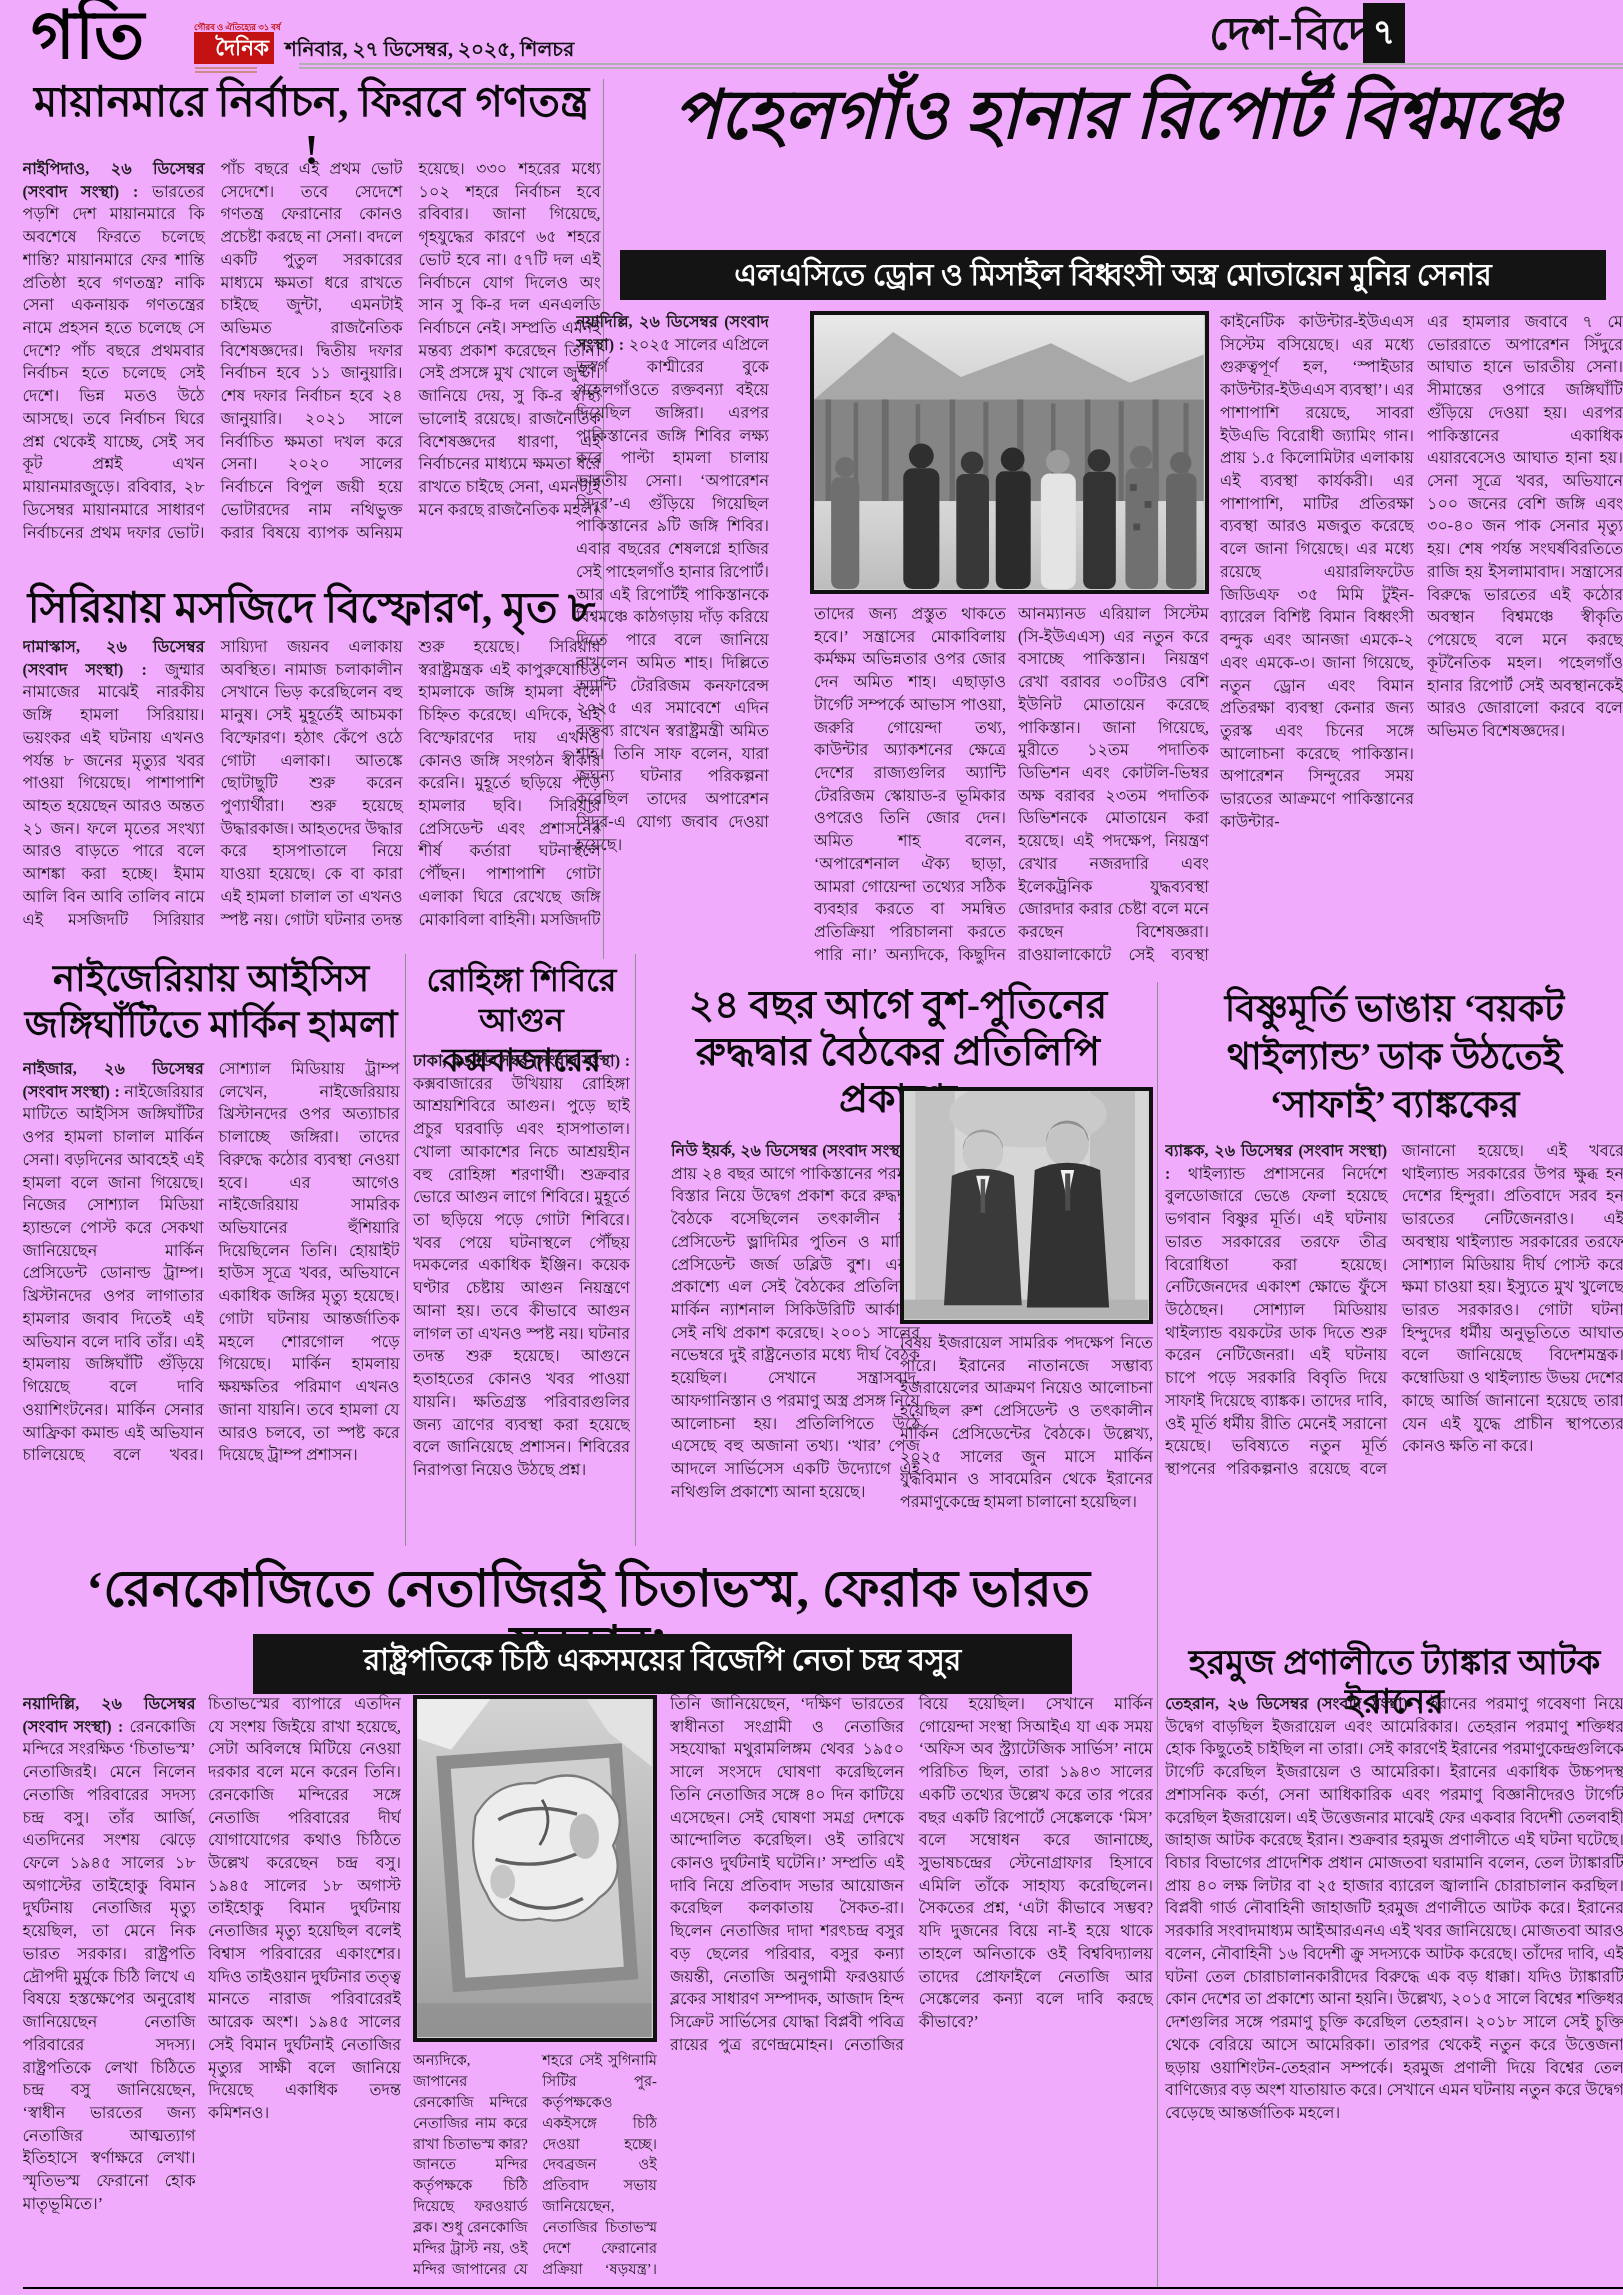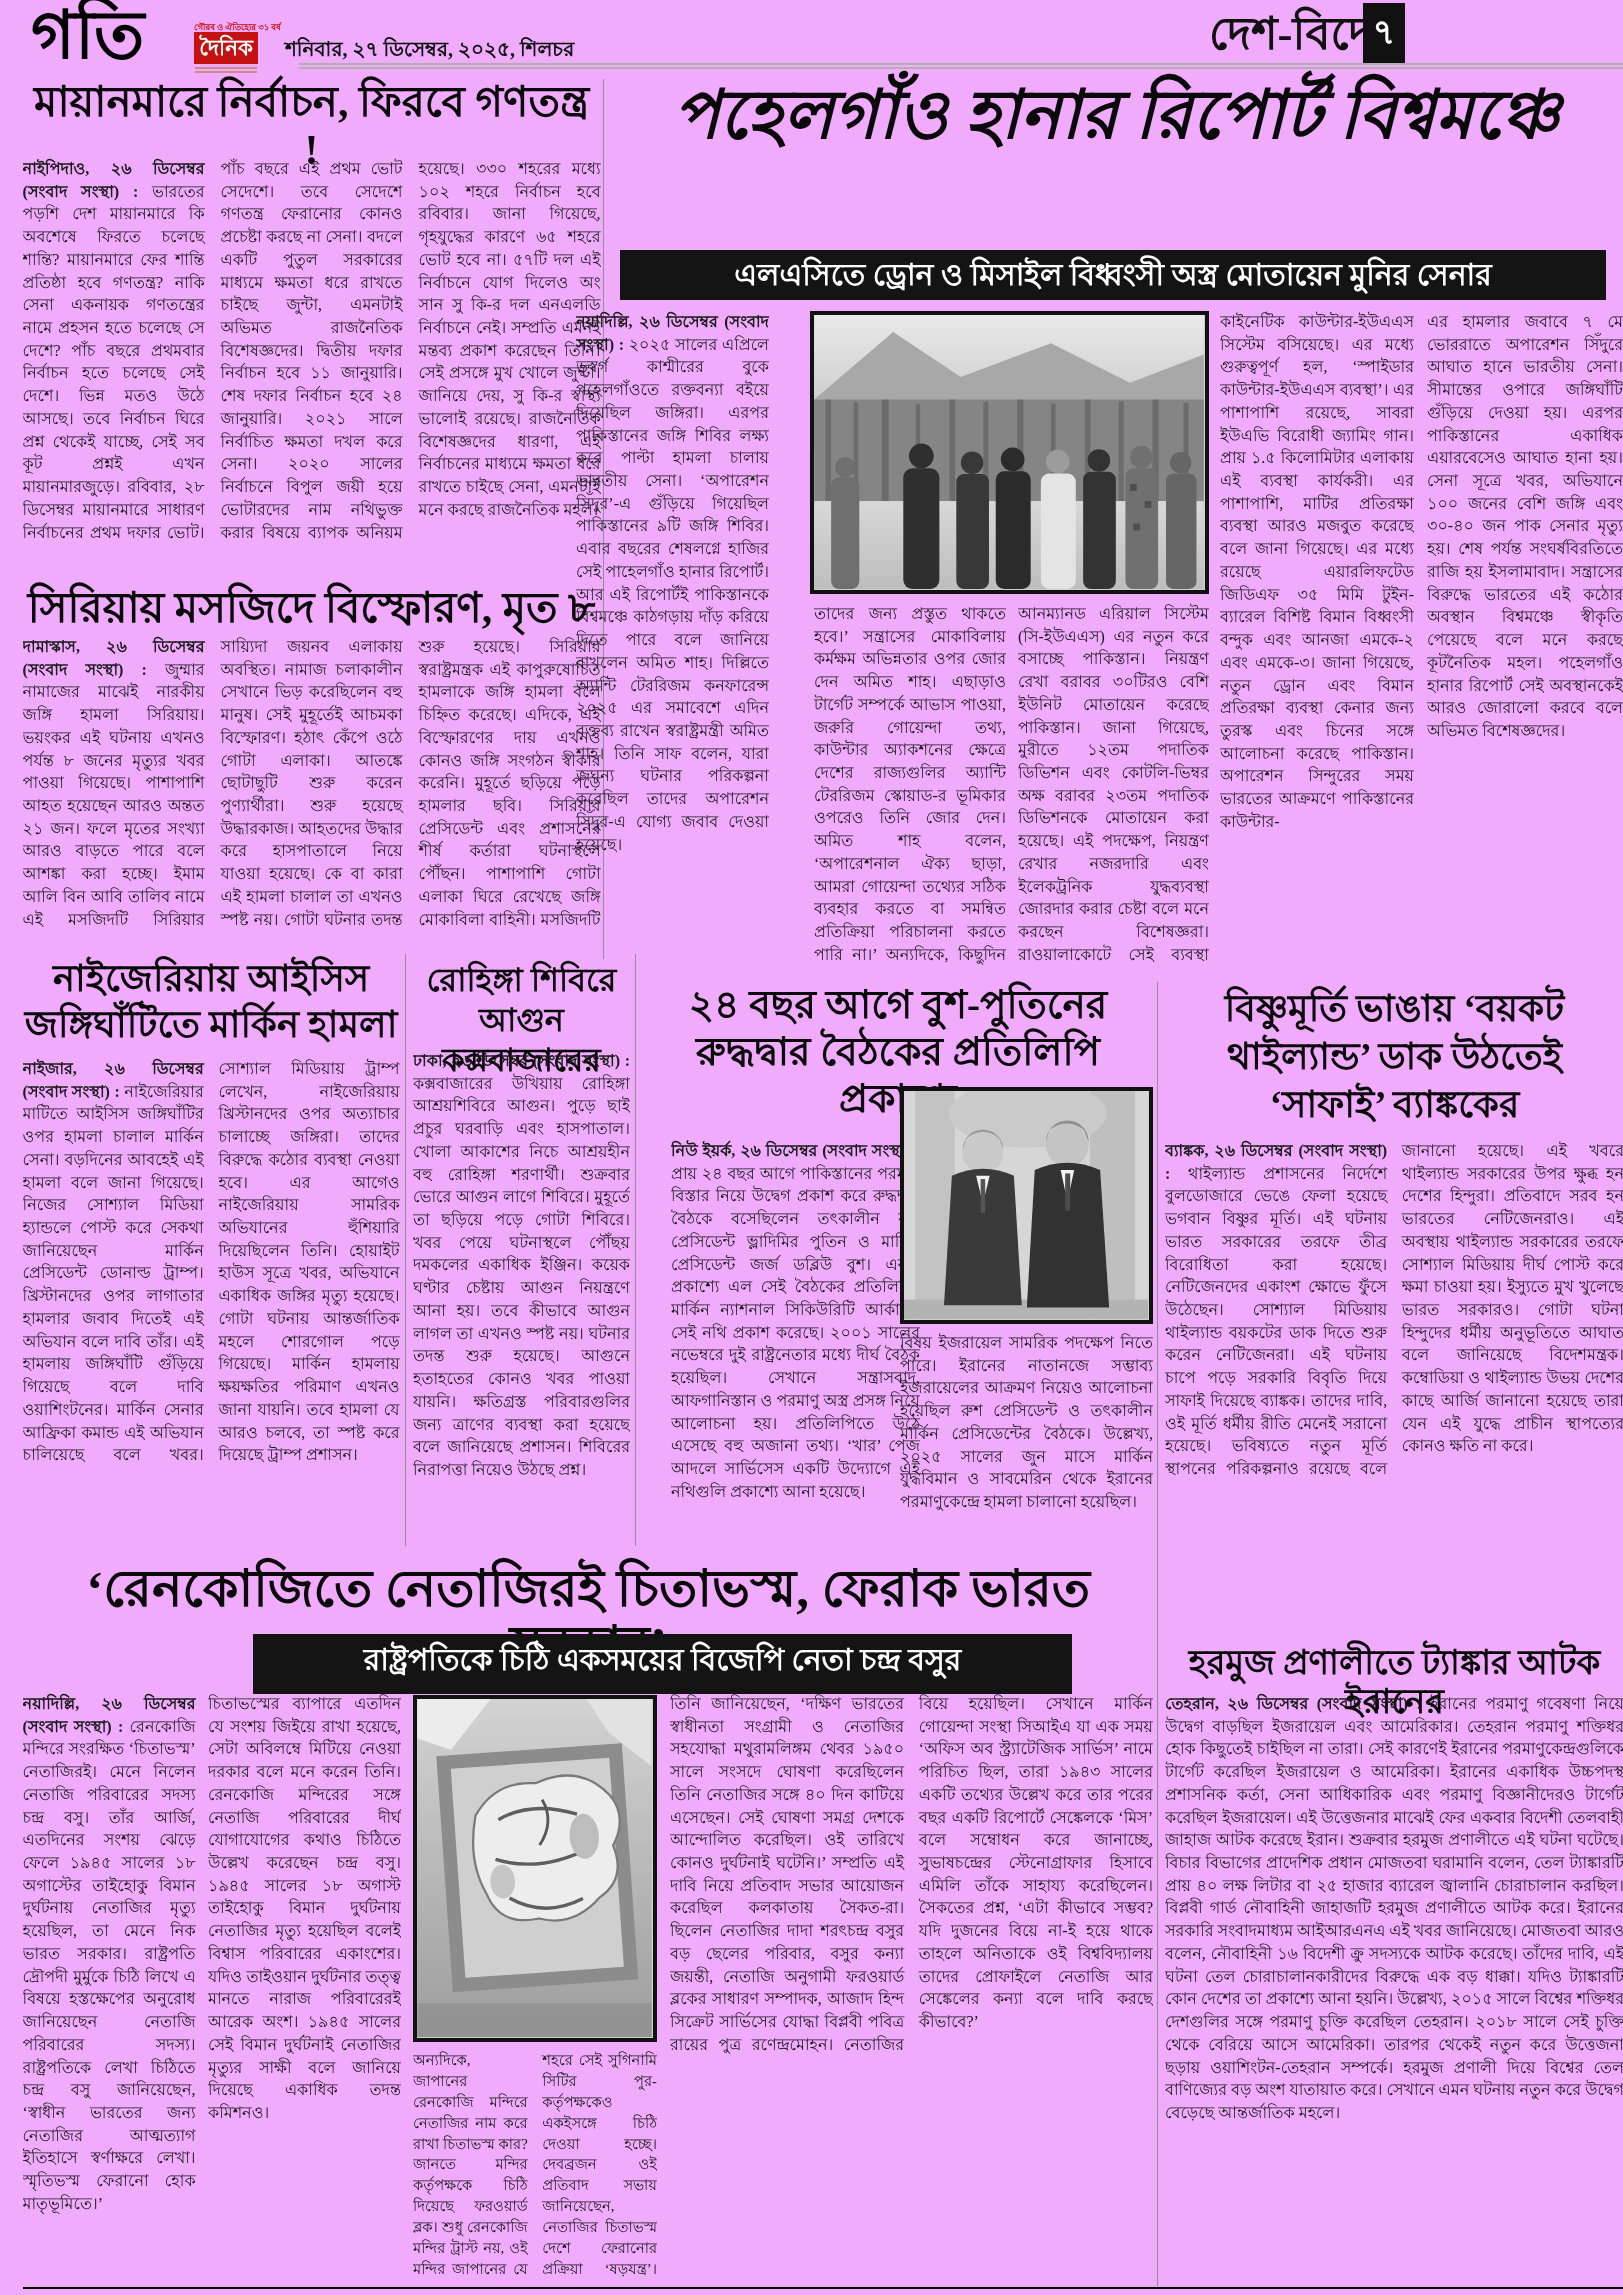--- a/index.html
+++ b/index.html
@@ -9,21 +9,21 @@
   .hl{font-weight:bold;text-align:center;color:#0a0a0a;letter-spacing:0px;}
   .body-text{font-size:16px;line-height:1.42;text-align:justify;overflow:hidden;color:#1a1a1a;}
   .dl{font-weight:bold;}
   .cols3{column-count:3;column-gap:16px;}
   .cols2{column-count:2;column-gap:14.7px;}
   .bar{background:#141414;color:#ffffff;font-weight:bold;text-align:center;overflow:hidden;}
   .vrule{width:1.1px;background:#8f8f8f;}
   .photo-frame{border:4.5px solid #111;background:#cfcfcf;box-sizing:border-box;overflow:hidden;}
   .logo{font-weight:900;font-size:67px;line-height:1;color:#000;}
   .tagline{font-size:8.5px;font-weight:bold;color:#c41212;white-space:nowrap;}
-  .brandbox{background:#c41212;text-align:center;}
+  .brandbox{background:#c41212;text-align:center;padding-left:16px;}
   .brandbox span{color:#fff;font-weight:bold;font-size:21.4px;line-height:32px;}
   .contactbar{height:2.3px;background:#cc8a8a;margin:1.7px 1.1px;}
   .masthead-date{font-size:20px;font-weight:bold;}
   .section-label{font-size:45px;font-weight:900;line-height:1;}
   .pagenum{background:#111;text-align:center;}
   .pagenum span{color:#fff;font-weight:bold;font-size:35px;line-height:60px;}
   .grayrule{height:6.2px;border-top:2.3px solid #b0b0b0;border-bottom:2.3px solid #b0b0b0;box-sizing:border-box;}
   .botrule{background:#000;}
 </style>
 </head>

